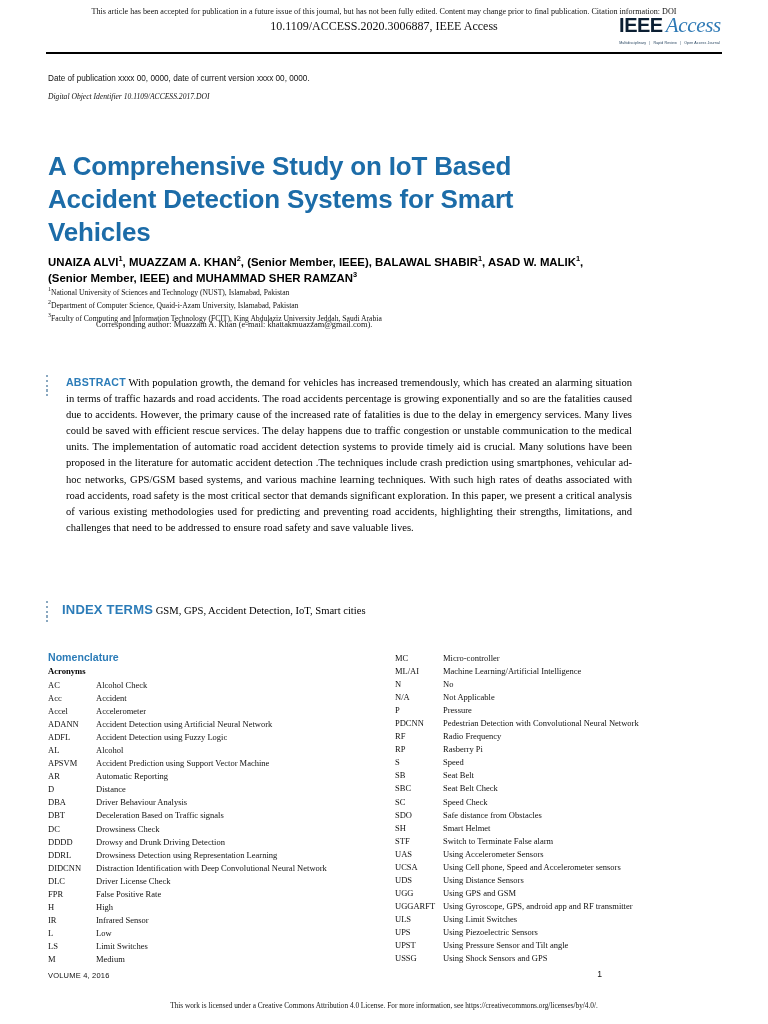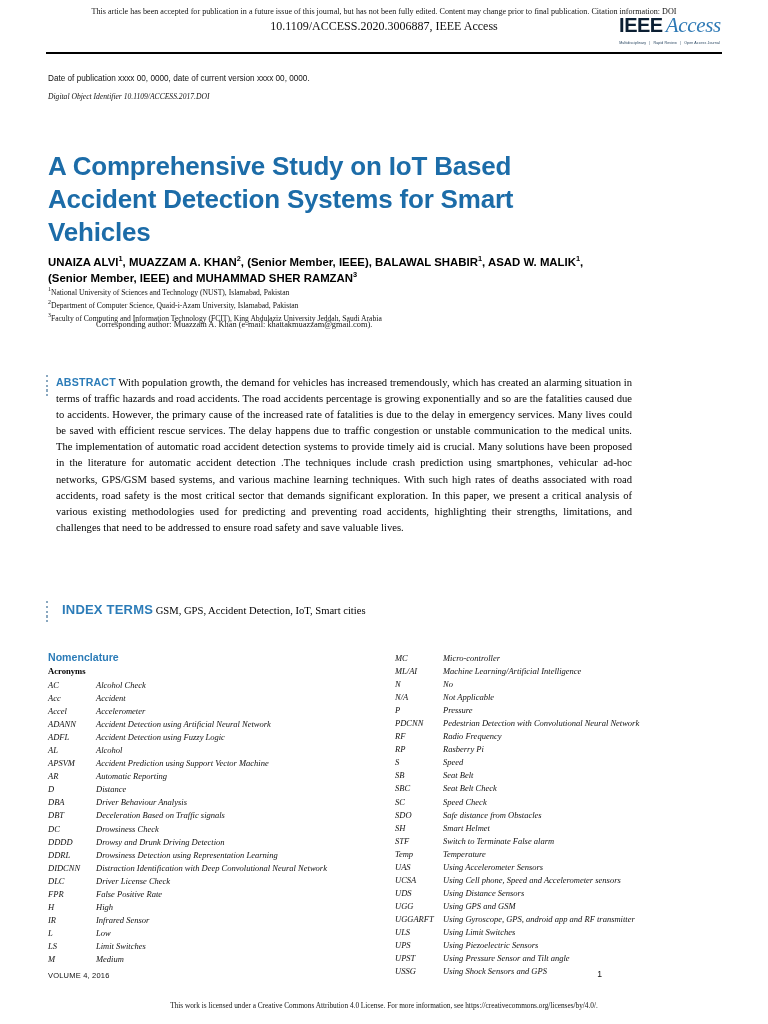--- a/index.html
+++ b/index.html
@@ -171,21 +171,21 @@
   }
   .dotted-mark i {
     display: block;
     width: 2.2px;
     height: 2.2px;
     background: #8aa8c0;
     margin-bottom: 2.6px;
     border-radius: 0;
   }
   .abstract-text {
-    margin-left: 8px;
+    margin-left: 18px;
     font-family: "Liberation Serif", serif;
     font-size: 10.6px;
     line-height: 1.52;
     text-align: justify;
     color: #000;
   }
   .abstract-label {
     font-family: "Liberation Sans", sans-serif;
     font-weight: bold;
     font-size: 10.6px;
@@ -233,21 +233,20 @@
     font-weight: bold;
     font-size: 8.6px;
     color: #000;
   }
   .nomen-col {
     position: absolute;
     font-family: "Liberation Serif", serif;
     font-size: 8.5px;
     line-height: 1.535;
     color: #111;
-    font-style: italic;
   }
   .nomen-col.left  { top: 679px; left: 48px;  width: 330px; }
   .nomen-col.right { top: 652px; left: 395px; width: 340px; }
 
   .nom-row {
     display: flex;
     align-items: flex-start;
   }
   .nom-key {
     flex: 0 0 auto;
@@ -506,24 +505,20 @@
       </div>
       <div class="nom-row">
         <div class="nom-key">SH</div>
         <div class="nom-val">Smart Helmet</div>
       </div>
       <div class="nom-row">
         <div class="nom-key">STF</div>
         <div class="nom-val">Switch to Terminate False alarm</div>
       </div>
       <div class="nom-row">
-        <div class="nom-key">Temp</div>
-        <div class="nom-val">Temperature</div>
-      </div>
-      <div class="nom-row">
         <div class="nom-key">UAS</div>
         <div class="nom-val">Using Accelerometer Sensors</div>
       </div>
       <div class="nom-row">
         <div class="nom-key">UCSA</div>
         <div class="nom-val">Using Cell phone, Speed and Accelerometer sensors</div>
       </div>
       <div class="nom-row">
         <div class="nom-key">UDS</div>
         <div class="nom-val">Using Distance Sensors</div>

